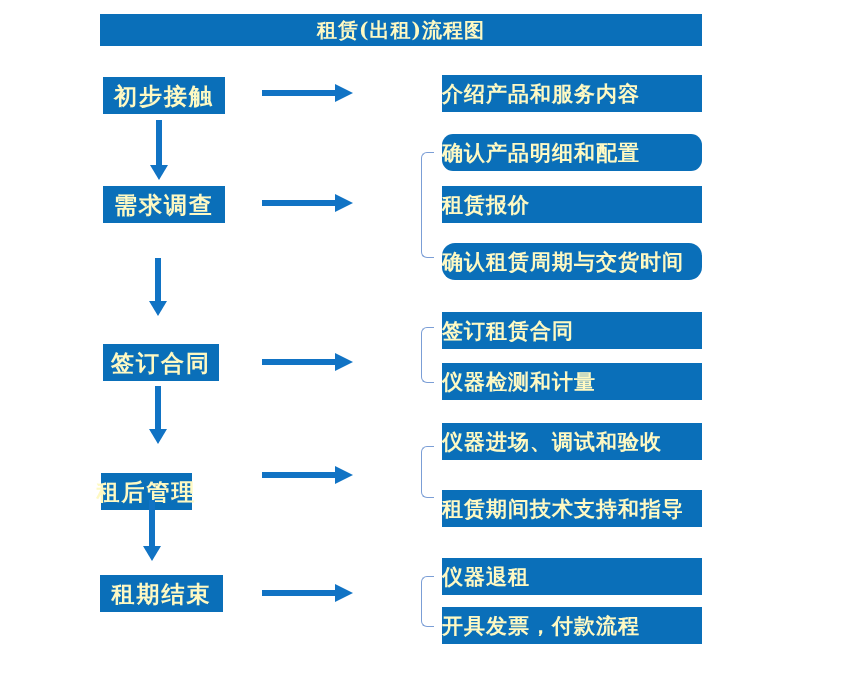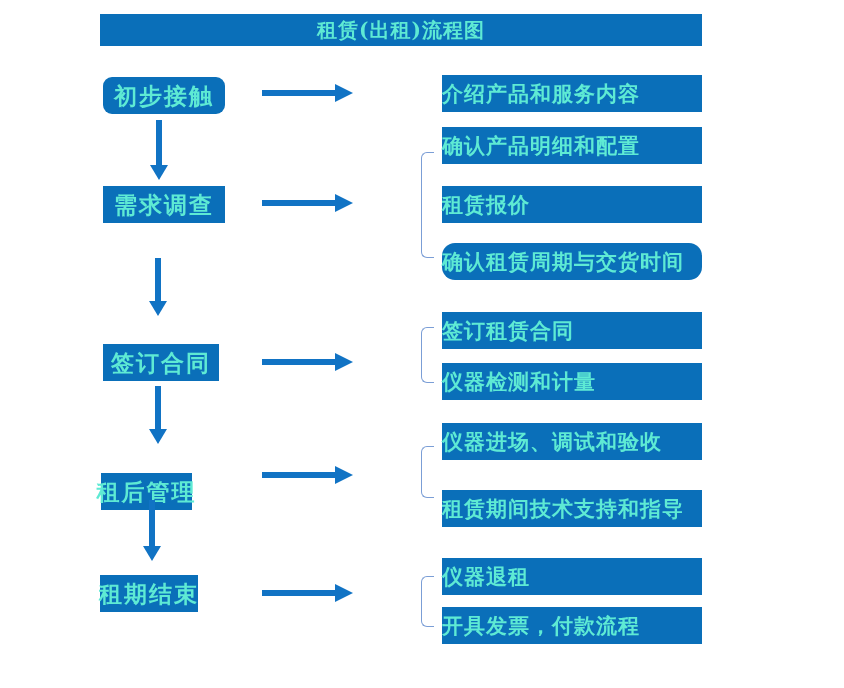--- a/index.html
+++ b/index.html
@@ -7,21 +7,21 @@
     position: relative;
     width: 844px;
     height: 688px;
     background: #ffffff;
     overflow: hidden;
     font-family: "DejaVu Serif", serif;
   }
   .box {
     position: absolute;
     background: #0a6fb9;
-    color: #5eead4;
+    color: #fef9c3;
     font-weight: bold;
     display: flex;
     align-items: center;
     box-sizing: border-box;
     line-height: 1;
     white-space: nowrap;
   }
   .title-bar {
     left: 100px; top: 14px; width: 602px; height: 32px;
     justify-content: center;
@@ -76,25 +76,25 @@
     box-sizing: border-box;
   }
 </style>
 </head>
 <body>
 
 <div class="canvas">
 
   <div class="box title-bar">租赁(出租)流程图</div>
 
-  <div class="box stage" style="left:103px; top:77px;  width:122px;border-radius:9px;">初步接触</div>
+  <div class="box stage" style="left:103px; top:77px;  width:122px;">初步接触</div>
   <div class="box stage" style="left:103px; top:186px; width:122px;">需求调查</div>
   <div class="box stage" style="left:103px; top:344px; width:116px;">签订合同</div>
   <div class="box stage" style="left:101px; top:473px; width:91px;">租后管理</div>
-  <div class="box stage" style="left:100px; top:575px; width:98px;">租期结束</div>
+  <div class="box stage" style="left:100px; top:575px; width:123px;">租期结束</div>
 
   <div class="varrow" style="left:150px; top:120px; height:60px;">
     <span class="shaft"></span>
     <span class="head"></span>
   </div>
   <div class="varrow" style="left:149px; top:258px; height:58px;">
     <span class="shaft"></span>
     <span class="head"></span>
   </div>
   <div class="varrow" style="left:149px; top:386px; height:58px;">
@@ -127,21 +127,21 @@
     <span class="head"></span>
   </div>
 
   <div class="bracket" style="left:421px; top:152px; height:106px;"></div>
   <div class="bracket" style="left:421px; top:327px; height:56px;"></div>
   <div class="bracket" style="left:421px; top:446px; height:52px;"></div>
   <div class="bracket" style="left:421px; top:576px; height:51px;"></div>
 
   <div class="box output" style="top:75px;">介绍产品和服务内容</div>
 
-  <div class="box output" style="top:127px;">确认产品明细和配置</div>
+  <div class="box output" style="top:134px;border-radius:11px;">确认产品明细和配置</div>
   <div class="box output" style="top:186px;">租赁报价</div>
   <div class="box output" style="top:243px;border-radius:13px;">确认租赁周期与交货时间</div>
 
   <div class="box output" style="top:312px;">签订租赁合同</div>
   <div class="box output" style="top:423px;">仪器进场、调试和验收</div>
 
   <div class="box output" style="top:363px;">仪器检测和计量</div>
   <div class="box output" style="top:490px;">租赁期间技术支持和指导</div>
 
   <div class="box output" style="top:607px;">开具发票，付款流程</div>

